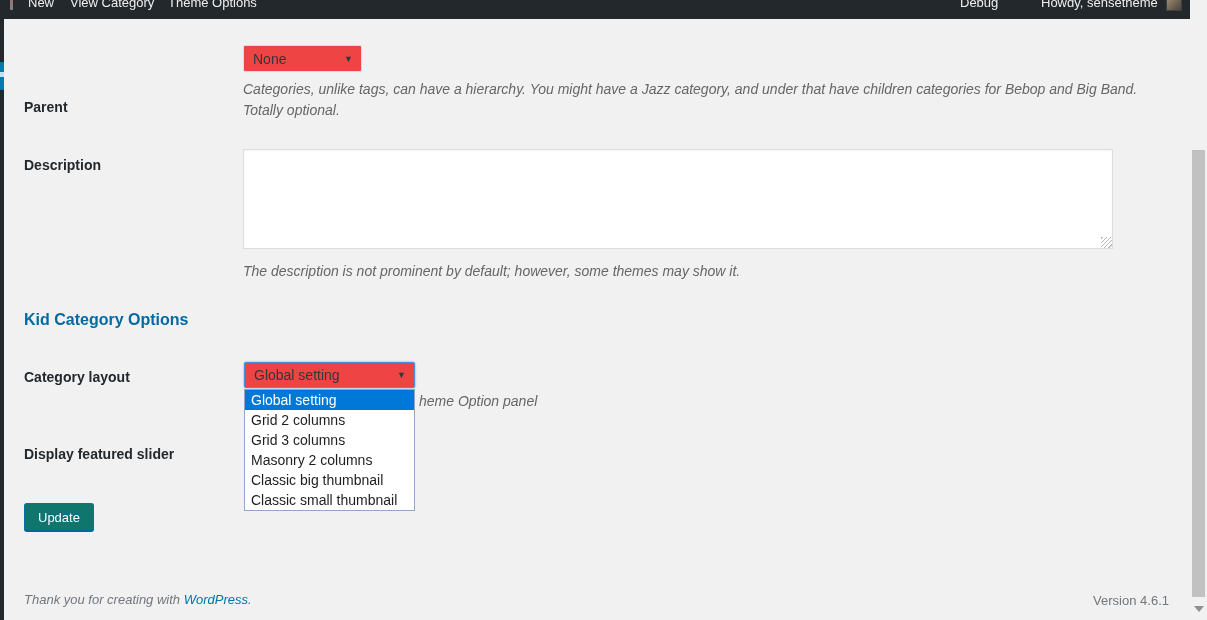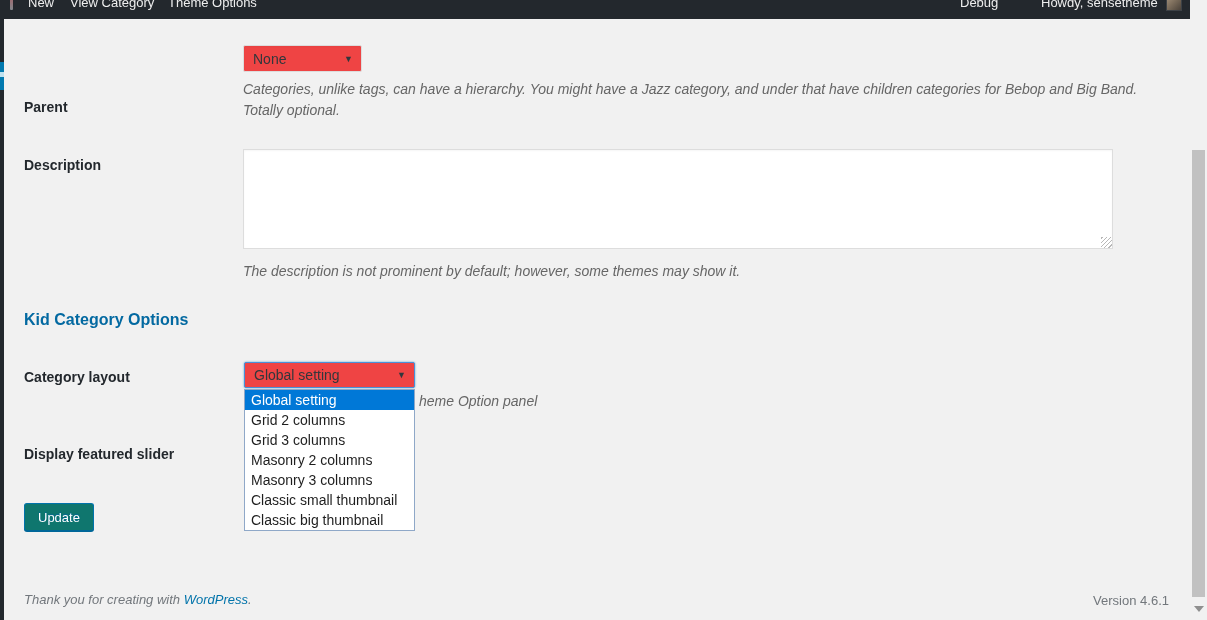--- a/index.html
+++ b/index.html
@@ -122,23 +122,22 @@
   <span class="sel-text">Global setting</span>
   <span class="sel-arrow">▼</span>
 </div>
 <div class="help" style="left:419px;top:391px;white-space:nowrap;">heme Option panel</div>
 
 <div class="listbox">
   <div class="opt selected">Global setting</div>
   <div class="opt">Grid 2 columns</div>
   <div class="opt">Grid 3 columns</div>
   <div class="opt">Masonry 2 columns</div>
-  <div class="opt">Masonry 3 columns</div>
+  <div class="opt">Classic big thumbnail</div>
   <div class="opt">Classic small thumbnail</div>
-  <div class="opt">Classic big thumbnail</div>
 </div>
 
 <div class="th-label" style="top:446px;">Display featured slider</div>
 
 <button class="button-primary">Update</button>
 
 <div class="footer-thanks"><span>Thank you for creating with </span><a>WordPress</a><span>.</span></div>
 <div class="footer-version">Version 4.6.1</div>
 
 <div class="scrollbar">

